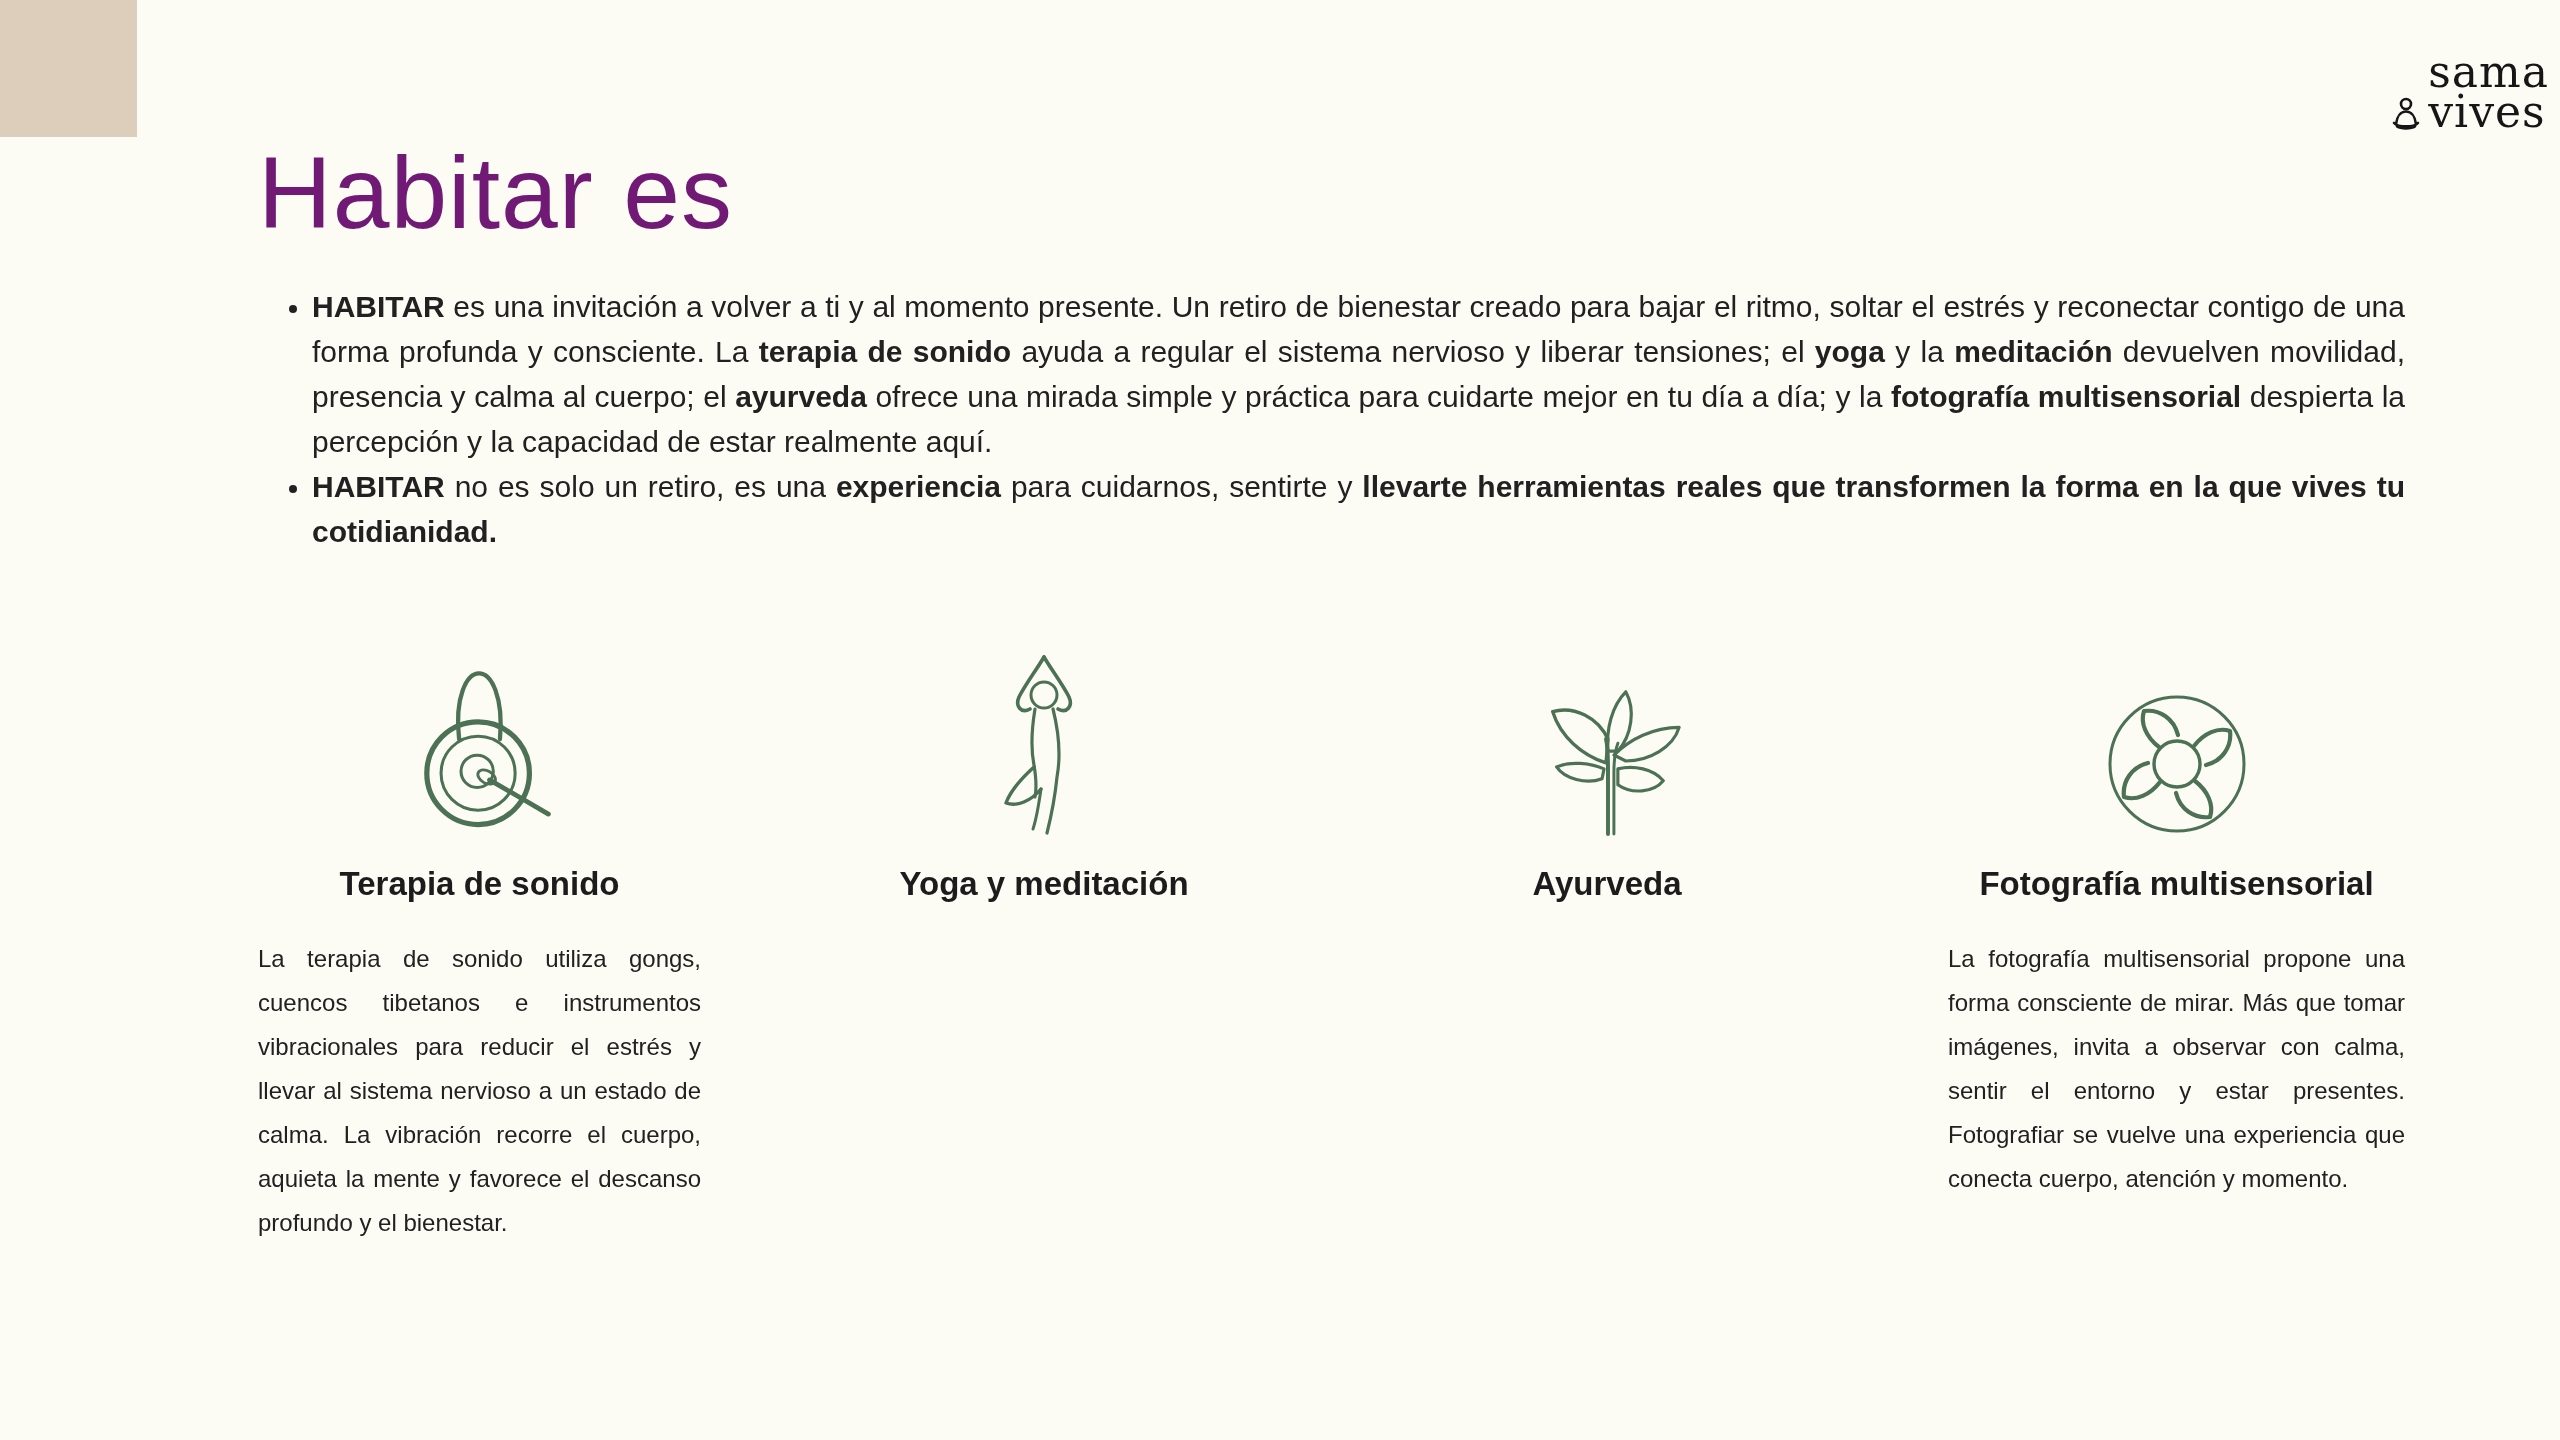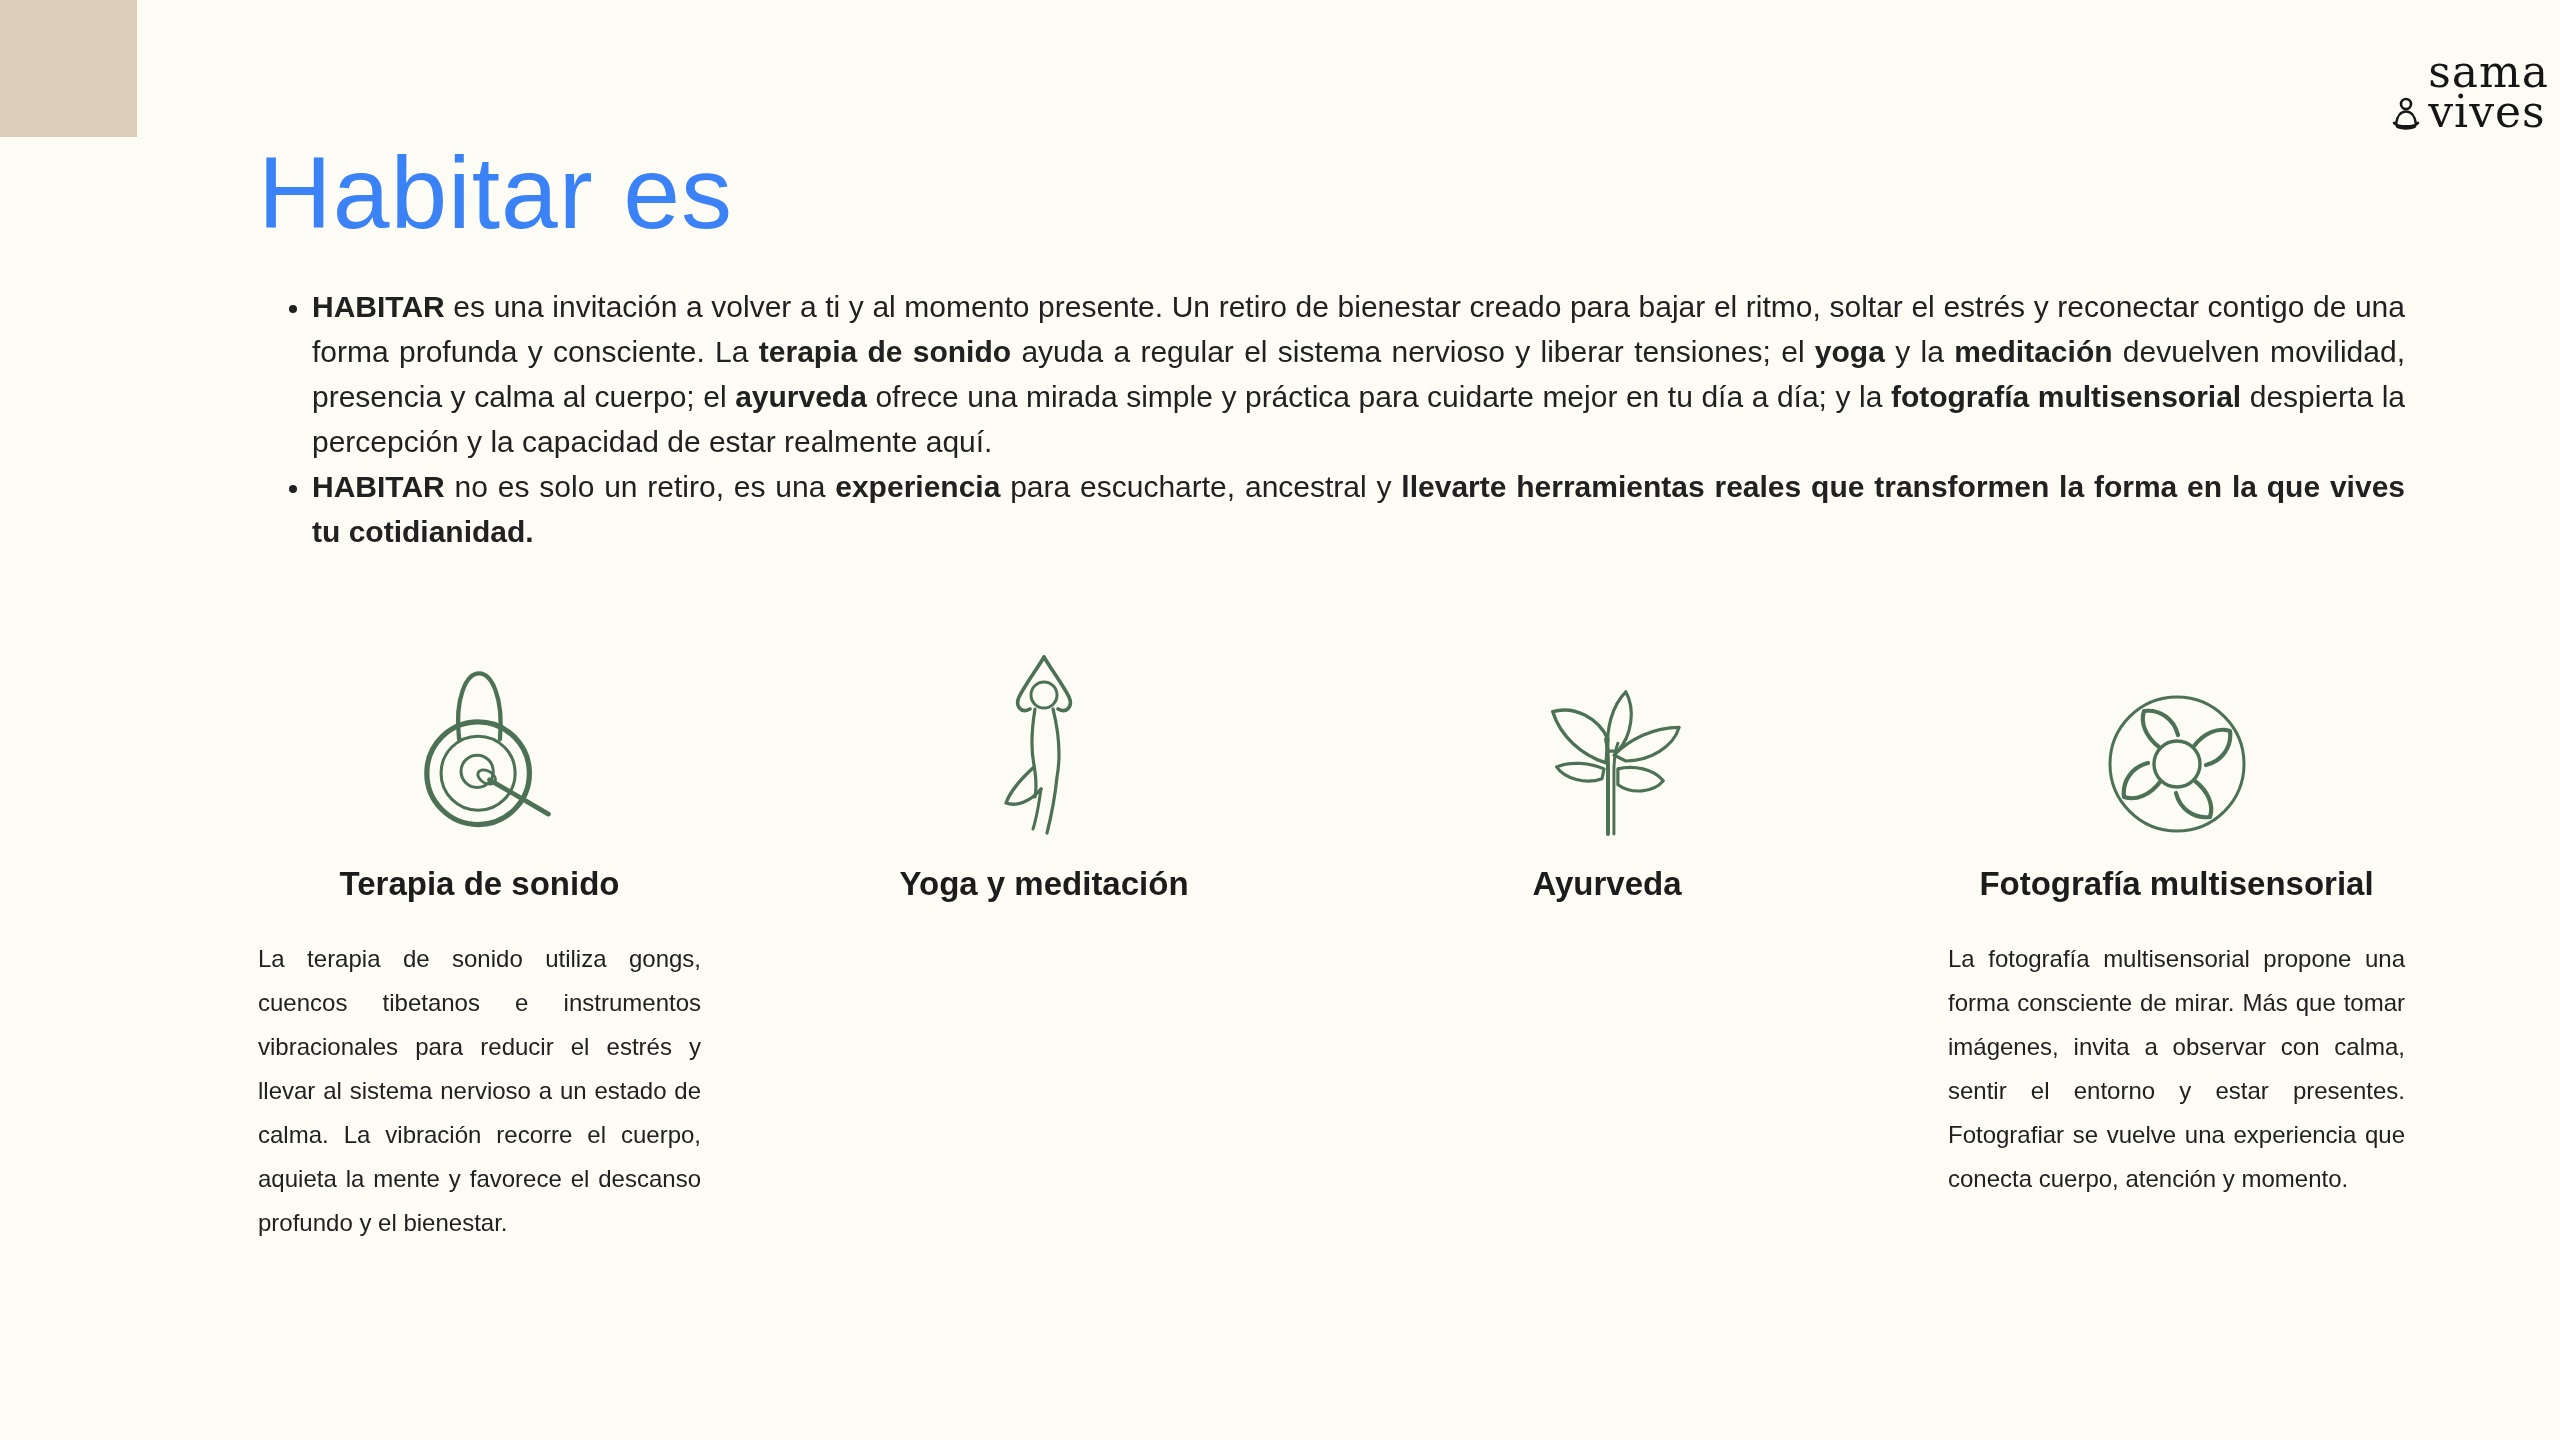--- a/index.html
+++ b/index.html
@@ -31,21 +31,21 @@
   .logo-line.first{margin-left:40px;}
   .logo-person{width:36px;height:36px;margin-right:4px;flex:0 0 auto;}
   .logo-person path,.logo-person circle{stroke:#161616;stroke-width:2.6;fill:none;stroke-linecap:round;}
   
   .content{
     position:absolute;left:258px;top:0;width:2147px;
   }
   .page-title{
     margin:132px 0 0 0;
     font-size:102px;font-weight:300;letter-spacing:1px;
-    color:#3b82f6;line-height:1.2;
+    color:#701a75;line-height:1.2;
   }
   .intro{
     margin:30px 0 0 0;padding:0 0 0 54px;
     list-style:disc outside;
   }
   .intro li{
     font-size:30px;line-height:45px;text-align:justify;
     color:var(--text);
   }
   .intro li::marker{font-size:26px;}
@@ -93,21 +93,21 @@
     <span>vives</span>
   </div>
 </div>
 
 <div class="content">
 
   <h1 class="page-title">Habitar es</h1>
 
   <ul class="intro">
     <li><span class="b">HABITAR</span><span> es una invitación a volver a ti y al momento presente. Un retiro de bienestar creado para bajar el ritmo, soltar el estrés y reconectar contigo de una forma profunda y consciente. La </span><span class="b">terapia de sonido</span><span> ayuda a regular el sistema nervioso y liberar tensiones; el </span><span class="b">yoga</span><span> y la </span><span class="b">meditación</span><span> devuelven movilidad, presencia y calma al cuerpo; el </span><span class="b">ayurveda</span><span> ofrece una mirada simple y práctica para cuidarte mejor en tu día a día; y la </span><span class="b">fotografía multisensorial</span><span> despierta la percepción y la capacidad de estar realmente aquí.</span></li>
-    <li><span class="b">HABITAR</span><span> no es solo un retiro, es una </span><span class="b">experiencia</span><span> para escucharte, ancestral y </span><span class="b">llevarte herramientas reales que transformen la forma en la que vives tu cotidianidad.</span></li>
+    <li><span class="b">HABITAR</span><span> no es solo un retiro, es una </span><span class="b">experiencia</span><span> para cuidarnos, sentirte y </span><span class="b">llevarte herramientas reales que transformen la forma en la que vives tu cotidianidad.</span></li>
   </ul>
 
   <div class="pillars">
 
     <div class="pillar">
       <div class="icon-wrap">
         <svg class="licon" width="152" height="180" viewBox="0 0 160 185">
           <path d="M58,82 C53,38 66,13 79,13 C92,13 105,38 101,82" stroke-width="4.5"></path>
           <circle cx="78" cy="118" r="54" stroke-width="5.5"></circle>
           <circle cx="78" cy="118" r="39" stroke-width="3.2"></circle>

